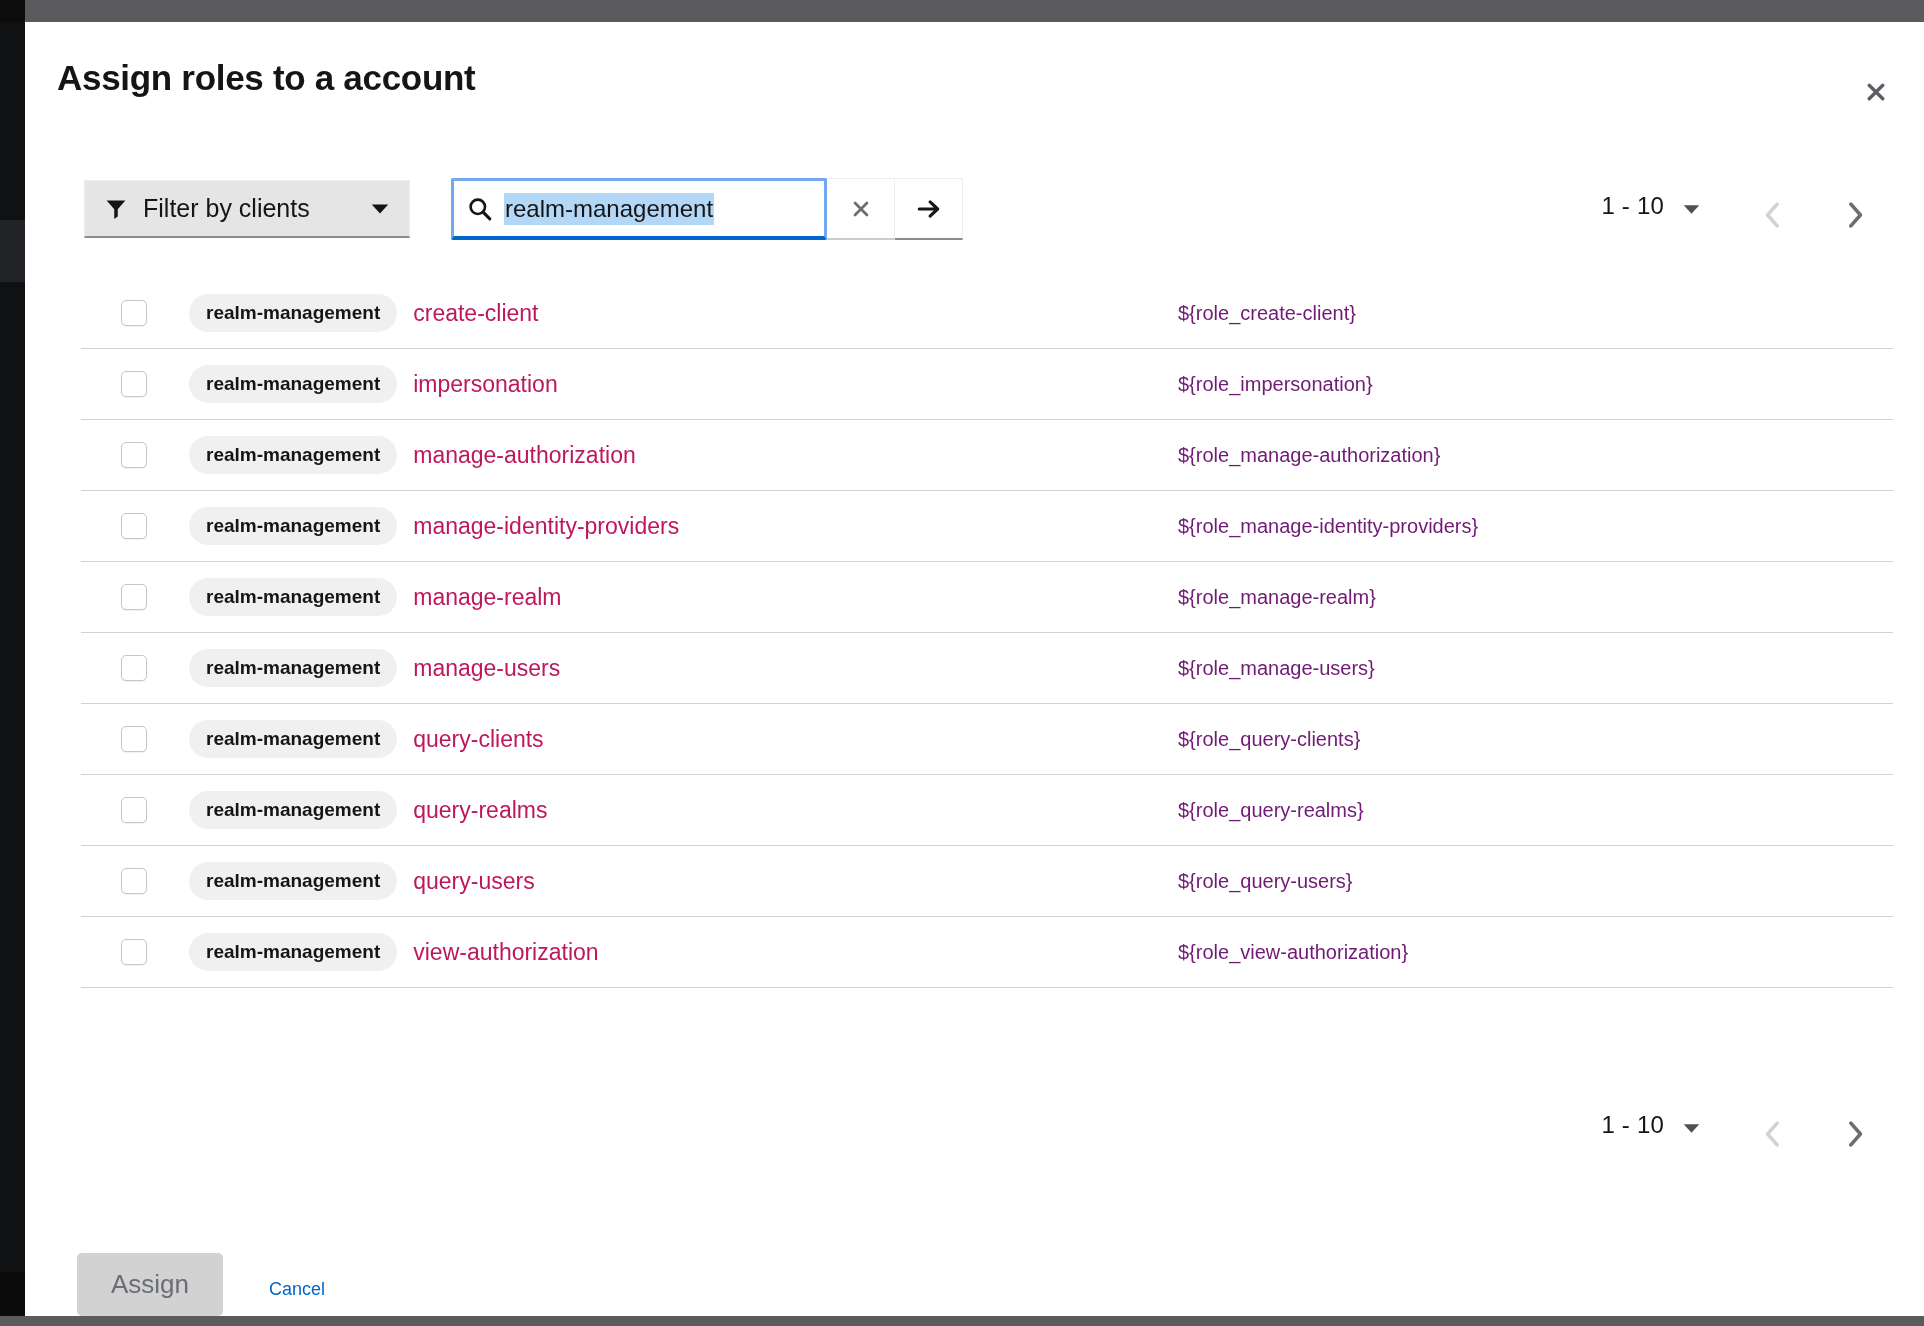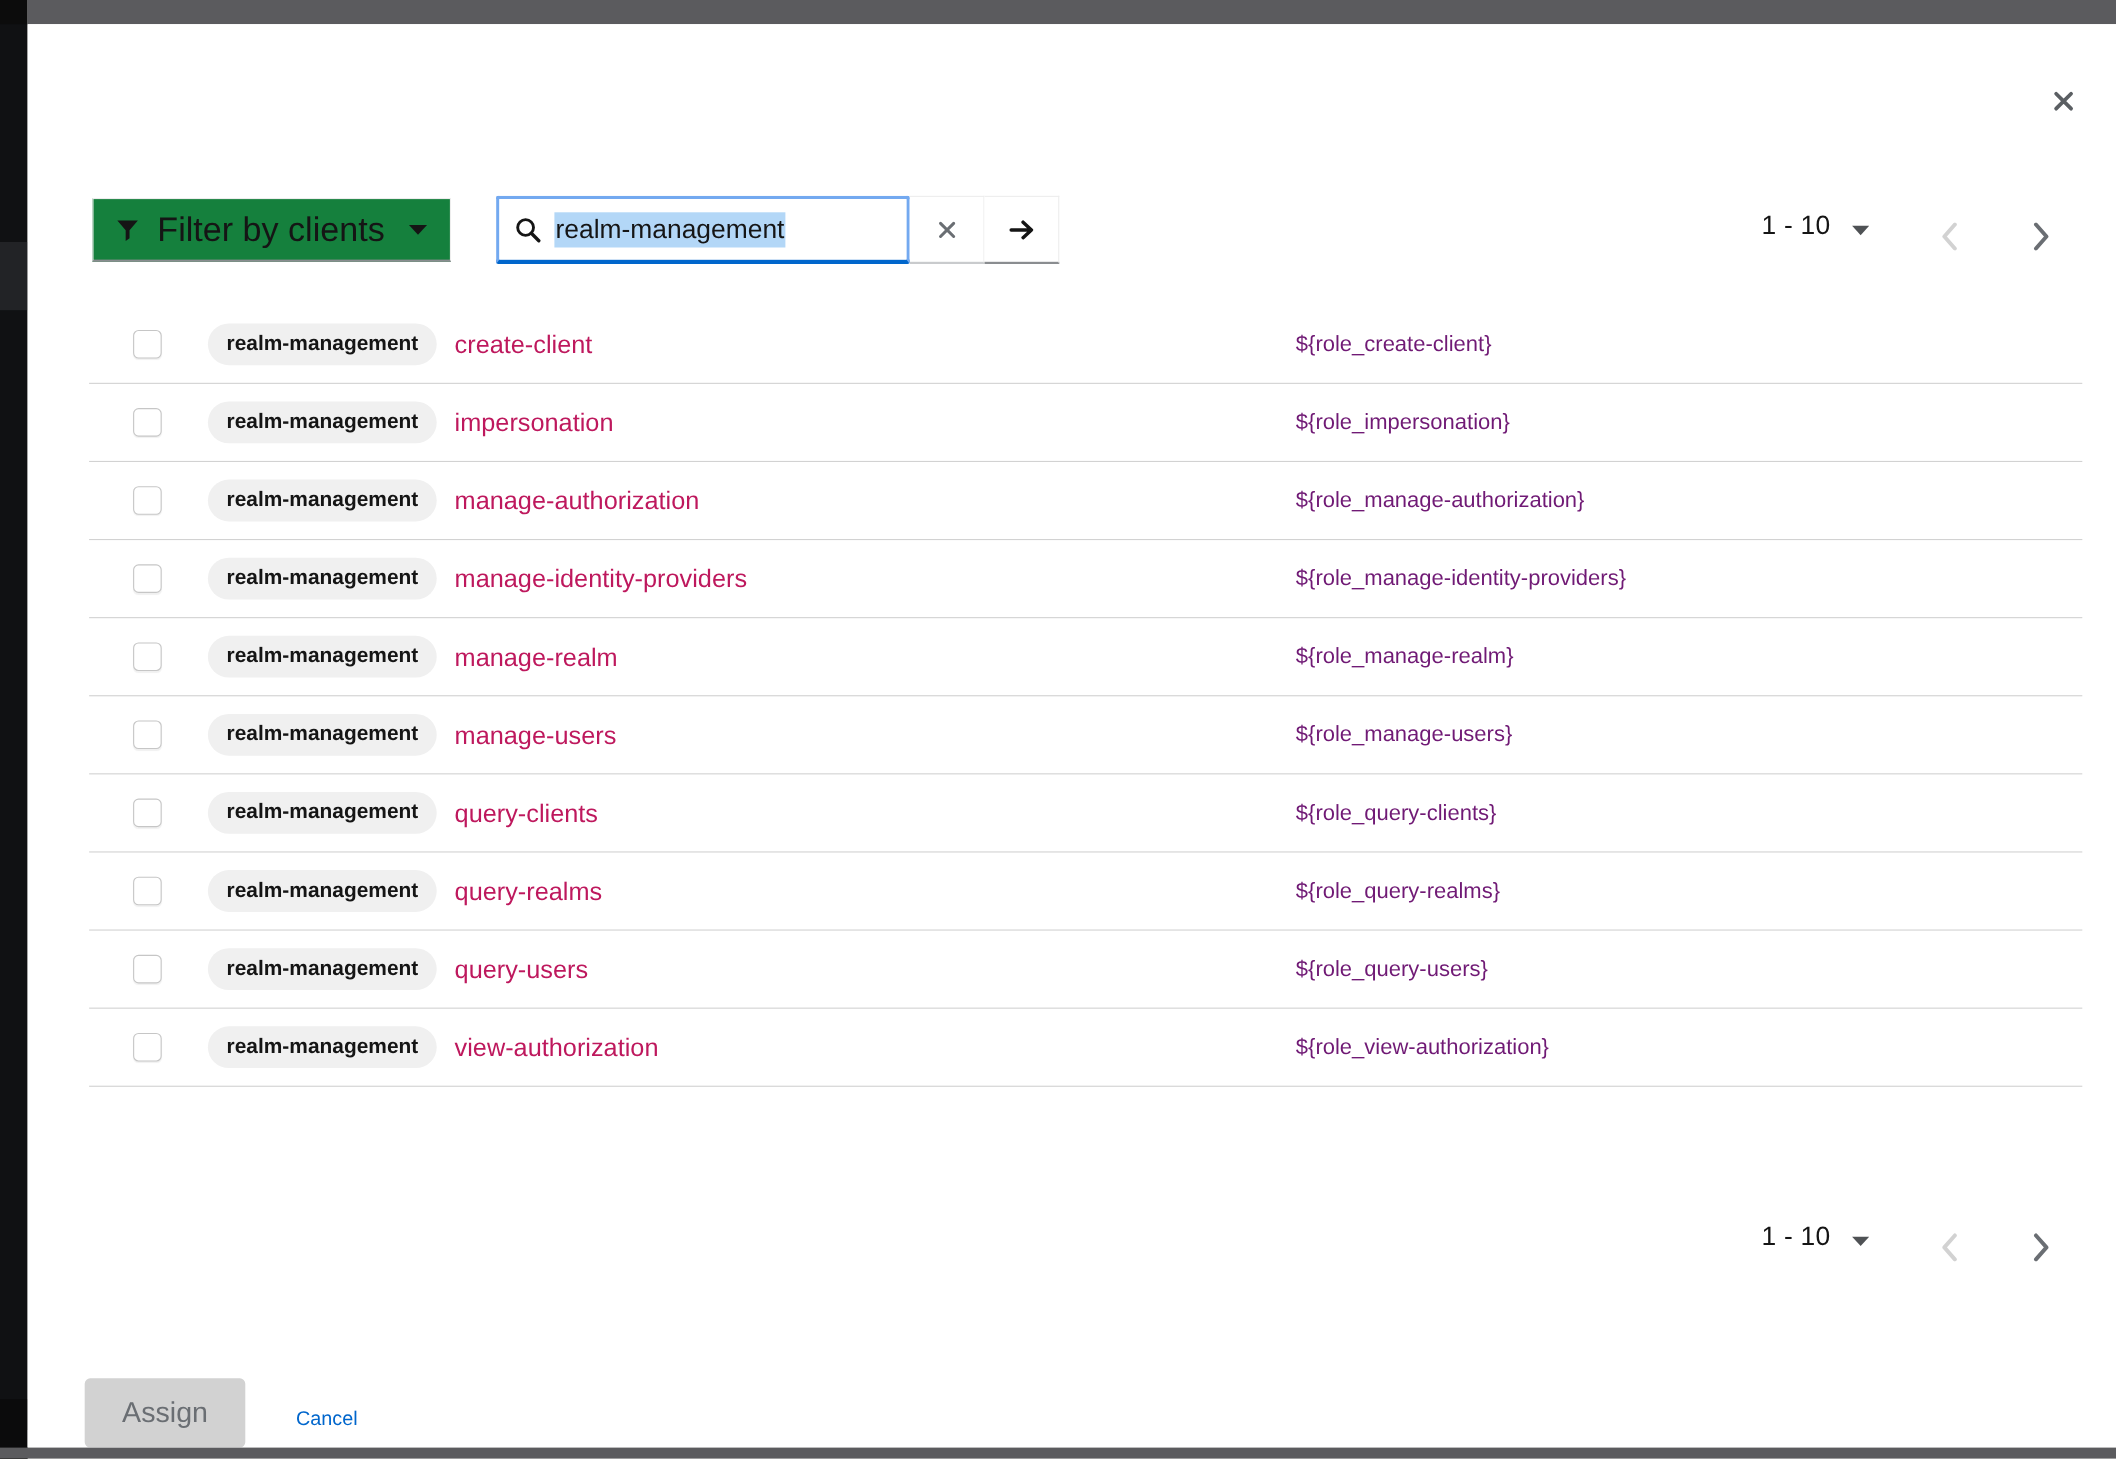--- a/index.html
+++ b/index.html
@@ -82,27 +82,27 @@
   #toolbar {
     position: absolute;
     left: 0; top: 140px;
     width: 1899px; height: 80px;
   }
 
   .filter-btn {
     position: absolute;
     left: 59px; top: 18px;
     width: 326px; height: 58px;
-    background: #15803d;
+    background: #e5e5e5;
     border: 1px solid #ededed;
     border-bottom: 2px solid #8a8d90;
     display: flex; align-items: center;
     padding: 0 20px;
     cursor: pointer;
-    font-size: 31px;
+    font-size: 25px;
     color: #151515;
   }
   .filter-btn .funnel { margin-right: 16px; display: flex; }
   .filter-btn .label { flex: 1; }
   .filter-btn .caret { margin-left: 14px; display: flex; }
 
   .search-group {
     position: absolute;
     left: 426px; top: 16px;
     height: 62px;
@@ -278,20 +278,21 @@
 <div id="app-backdrop"></div>
 <div id="top-bar"></div>
 <div id="left-rail"></div>
 <div id="left-nav">
   <div id="left-nav-active"></div>
   <div id="left-nav-bottom"></div>
 </div>
 
 <div id="modal">
 
+  <div class="modal-title">Assign roles to a account</div>
 
   <button class="close-btn">
     <svg width="24" height="24" viewBox="0 0 24 24" aria-hidden="true">
       <path d="M5.2 5.2 L18.8 18.8 M18.8 5.2 L5.2 18.8" stroke="currentColor" stroke-width="3.4" stroke-linecap="round"></path>
     </svg>
   </button>
 
   <div id="toolbar">
 
     <div class="filter-btn">

